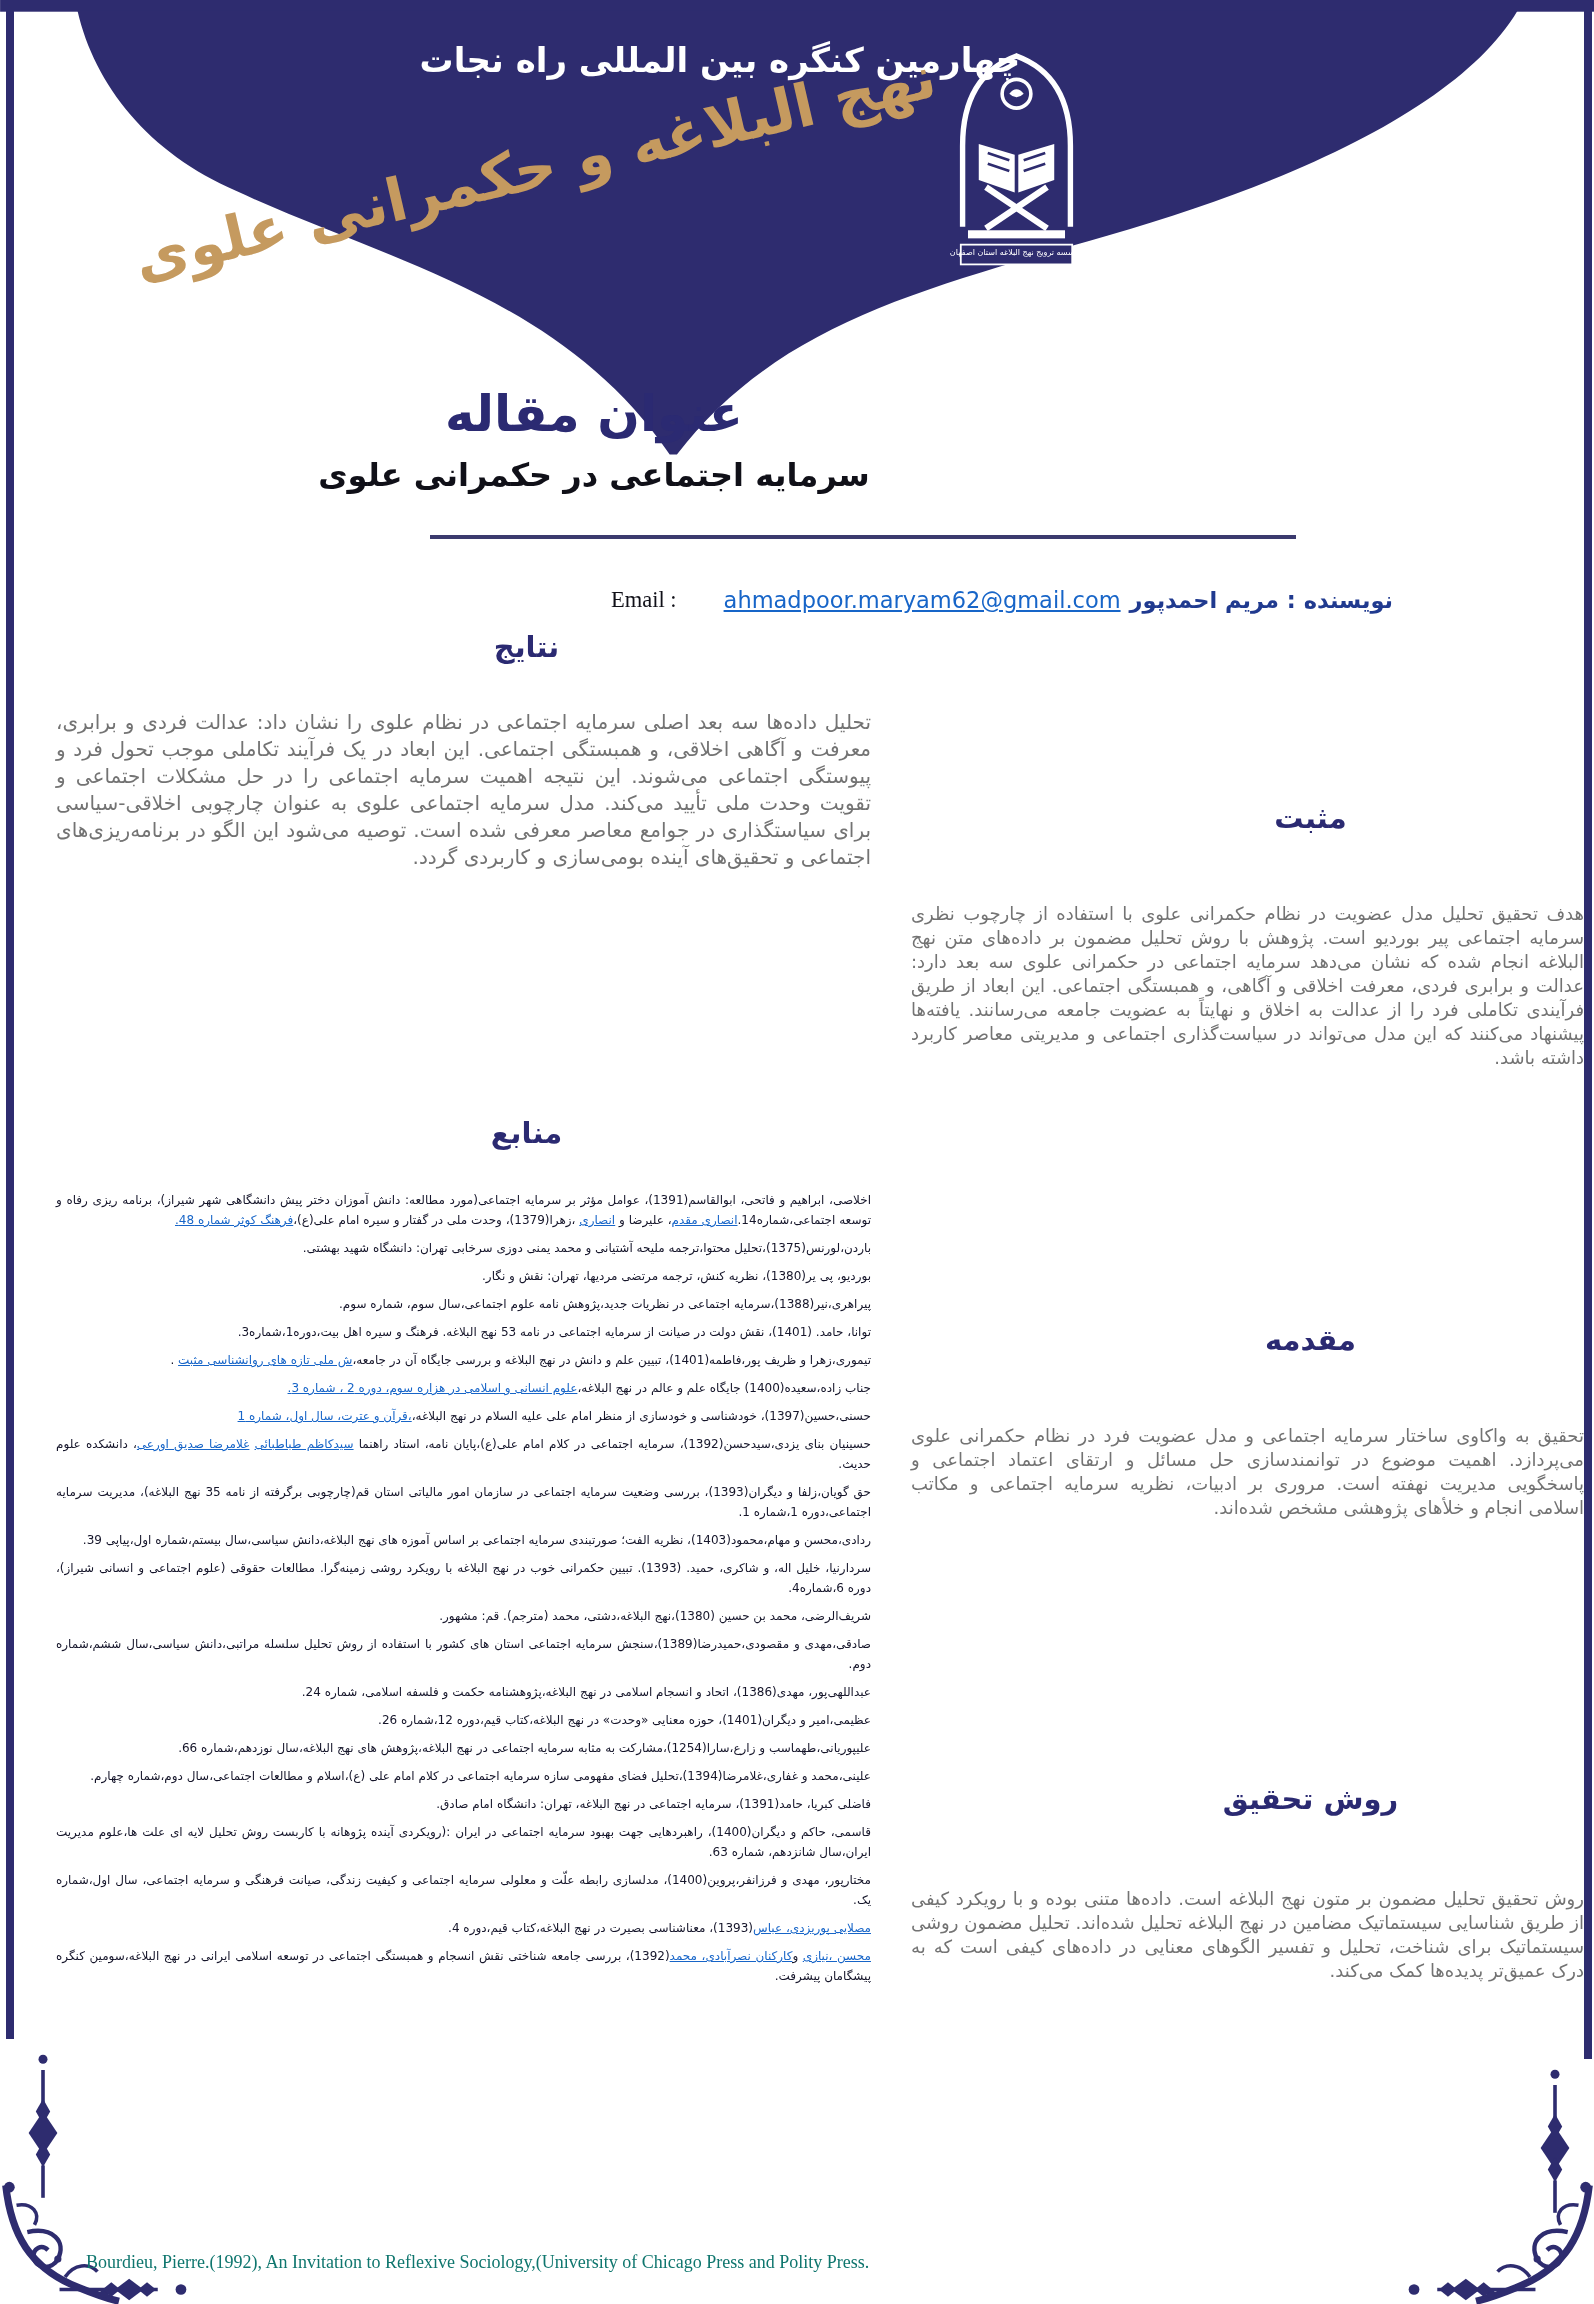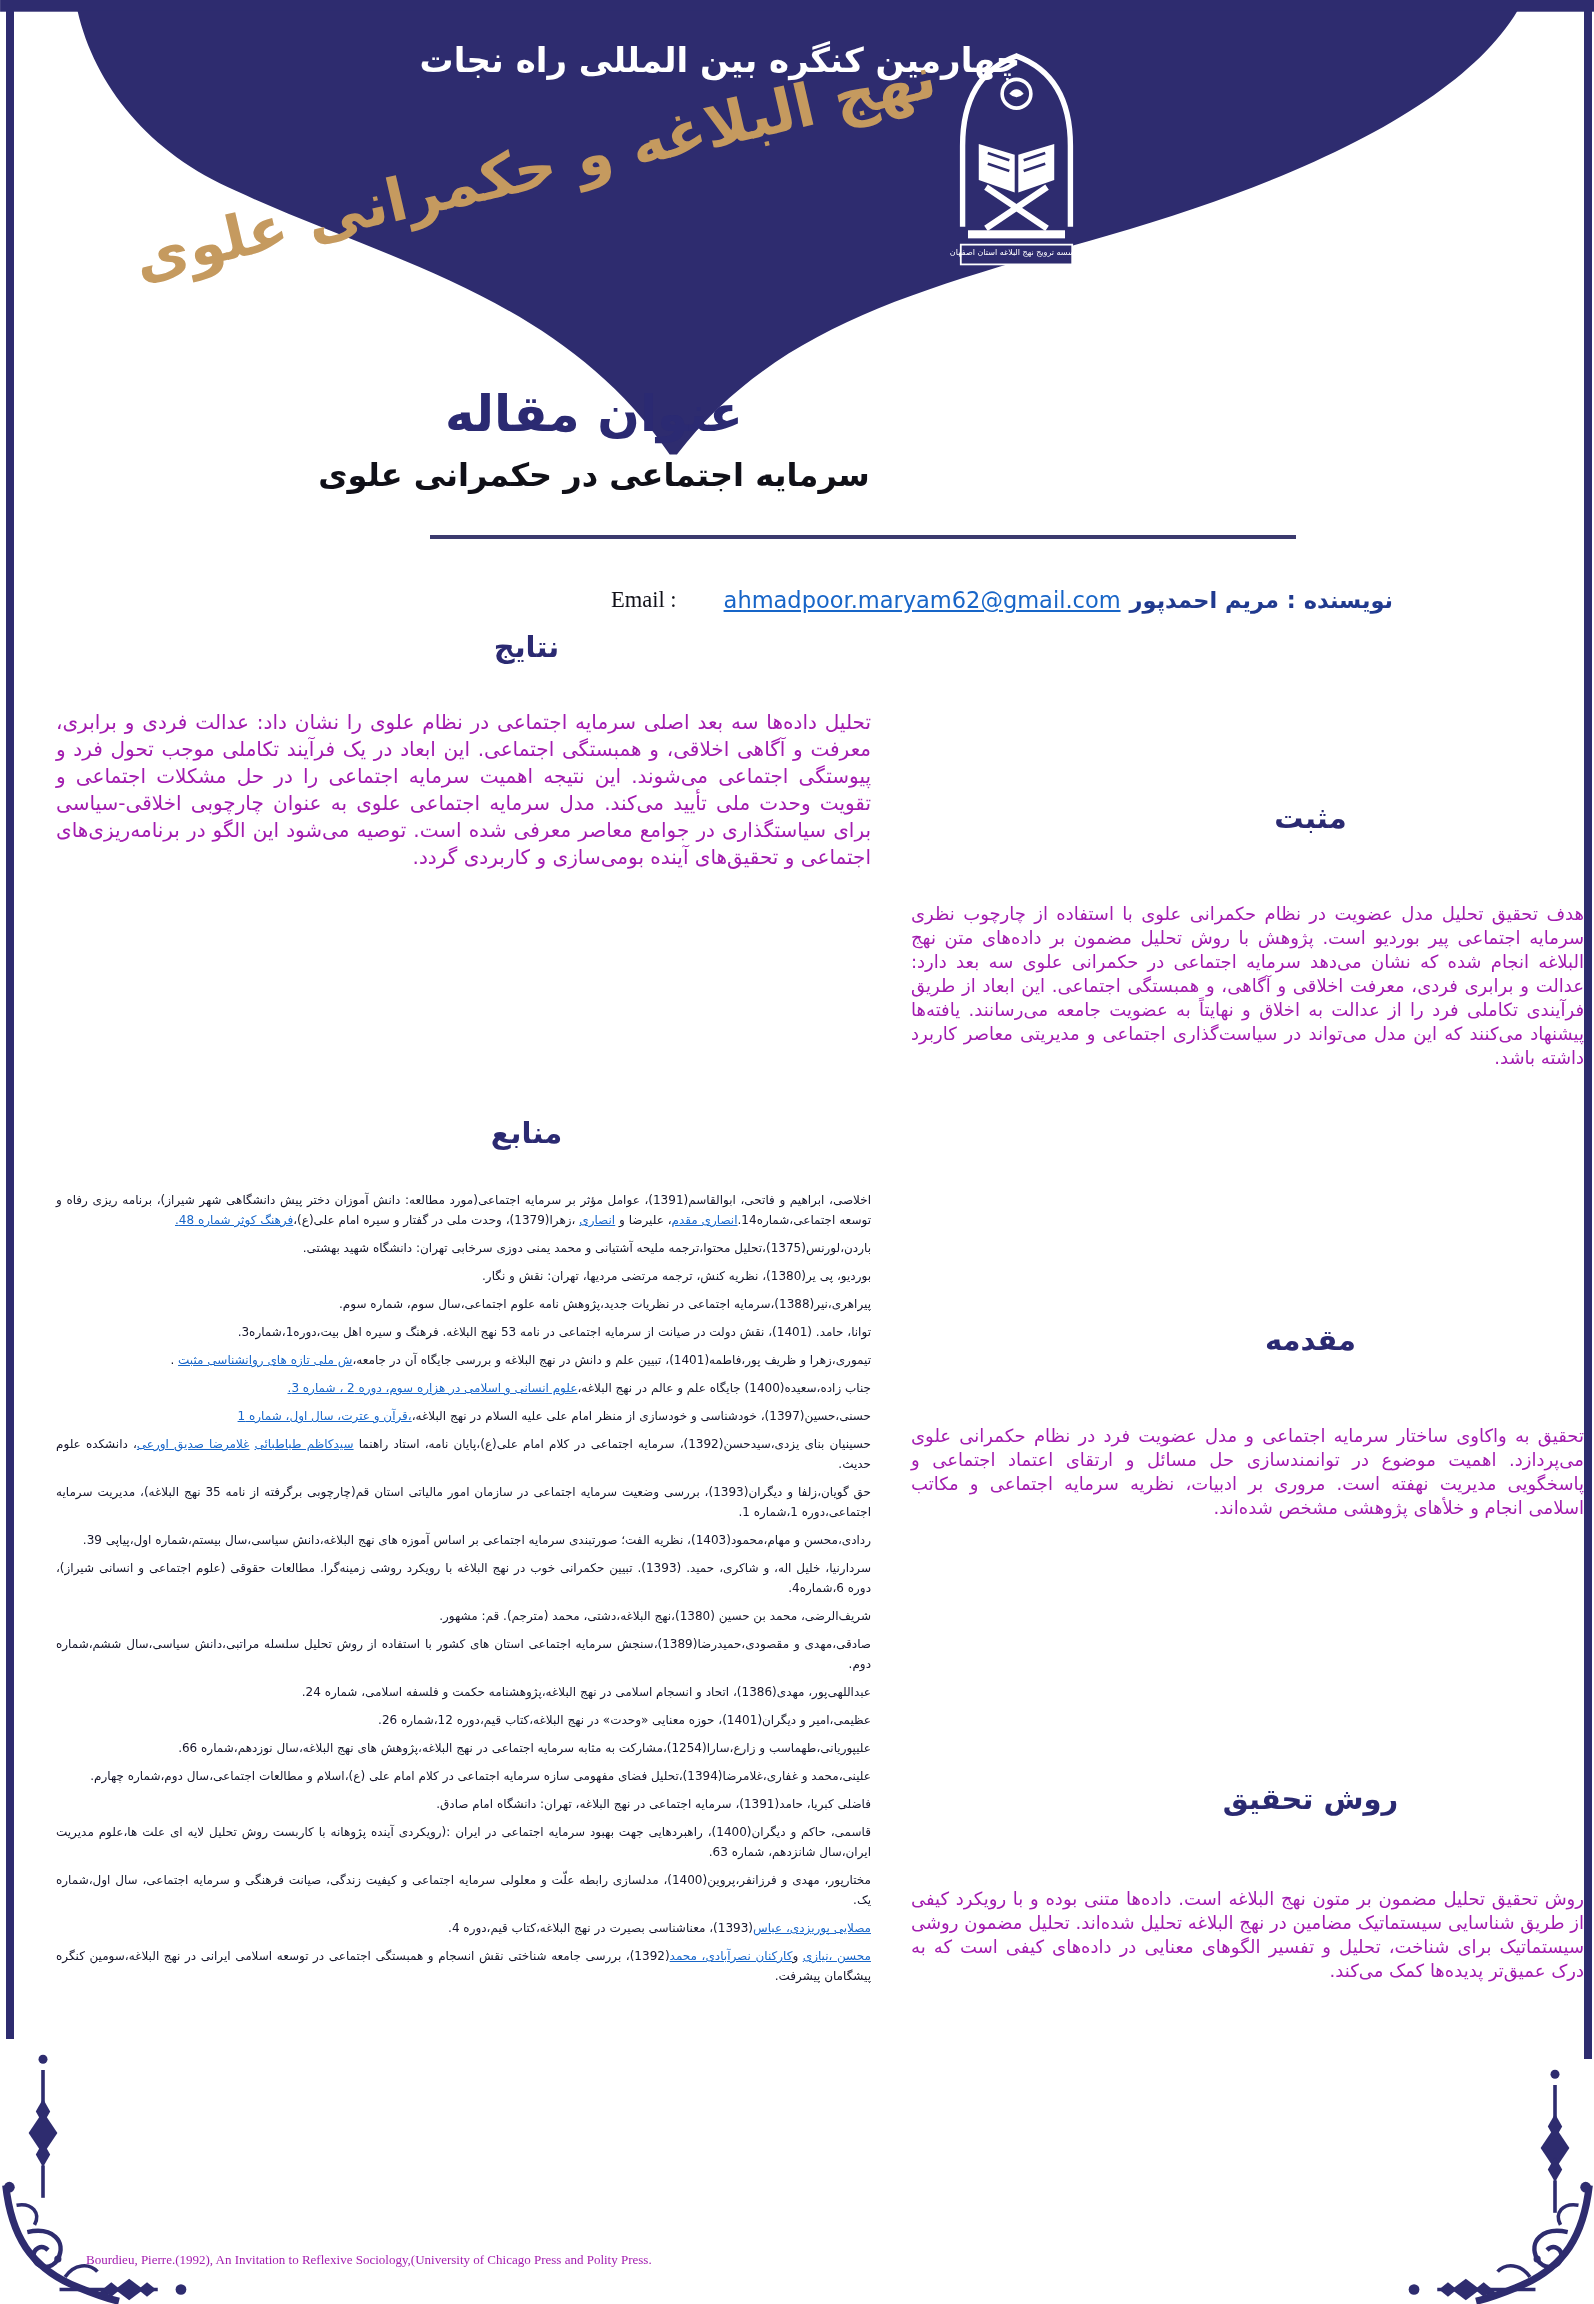--- a/index.html
+++ b/index.html
@@ -39,30 +39,30 @@
   .author-row { position:absolute; top:587px; right:202px; direction:rtl;
       display:flex; align-items:center; gap:9px; }
   .author-name { font-size:22.5px; font-weight:bold; color:#203a8f; white-space:nowrap; }
   .email-wrap { direction:ltr; display:flex; align-items:center; font-size:22.5px; white-space:nowrap;gap:47px; }
   .email-label { font-family:"Liberation Serif", serif; color:#101018; }
   .email-link { color:#1765c8; text-decoration:underline; font-family:"DejaVu Sans", sans-serif; }
 
   
   .col-heading { font-size:29px; font-weight:bold; color:#2b2a72; text-align:center;
       direction:rtl; padding-left:126px; }
-  .body-text { direction:rtl; text-align:justify; color:#a21caf; font-size:18px; line-height:24px; }
+  .body-text { direction:rtl; text-align:justify; color:#737373; font-size:18px; line-height:24px; }
 
   .results-heading    { position:absolute; left:56px;  top:630px;  width:815px; }
   .results-body       { position:absolute; left:56px;  top:709px;  width:815px; font-size:20px; line-height:27px; }
   .references-heading { position:absolute; left:56px;  top:1116px; width:815px; }
   .references-list    { position:absolute; left:56px;  top:1190px; width:815px; }
   .ref { direction:rtl; text-align:justify; color:#15152a; font-size:12px; line-height:20px; margin-bottom:8px; }
   .ref-link { color:#1765c8; text-decoration:underline; cursor:pointer; }
   .english-ref { position:absolute; left:86px; top:2252px; width:810px; direction:ltr;
-      font-family:"Liberation Serif", serif; font-size:13px; color:#a21caf; }
+      font-family:"Liberation Serif", serif; font-size:18px; color:#0f766e; }
 
   .abstract-heading { position:absolute; left:911px; top:801px;  width:673px; }
   .abstract-body    { position:absolute; left:911px; top:902px; width:673px; }
   .intro-heading    { position:absolute; left:911px; top:1323px; width:673px; }
   .intro-body       { position:absolute; left:911px; top:1424px; width:673px; }
   .method-heading   { position:absolute; left:911px; top:1782px; width:673px; }
   .method-body      { position:absolute; left:911px; top:1887px; width:673px; }
 </style>
 </head>
 <body>

